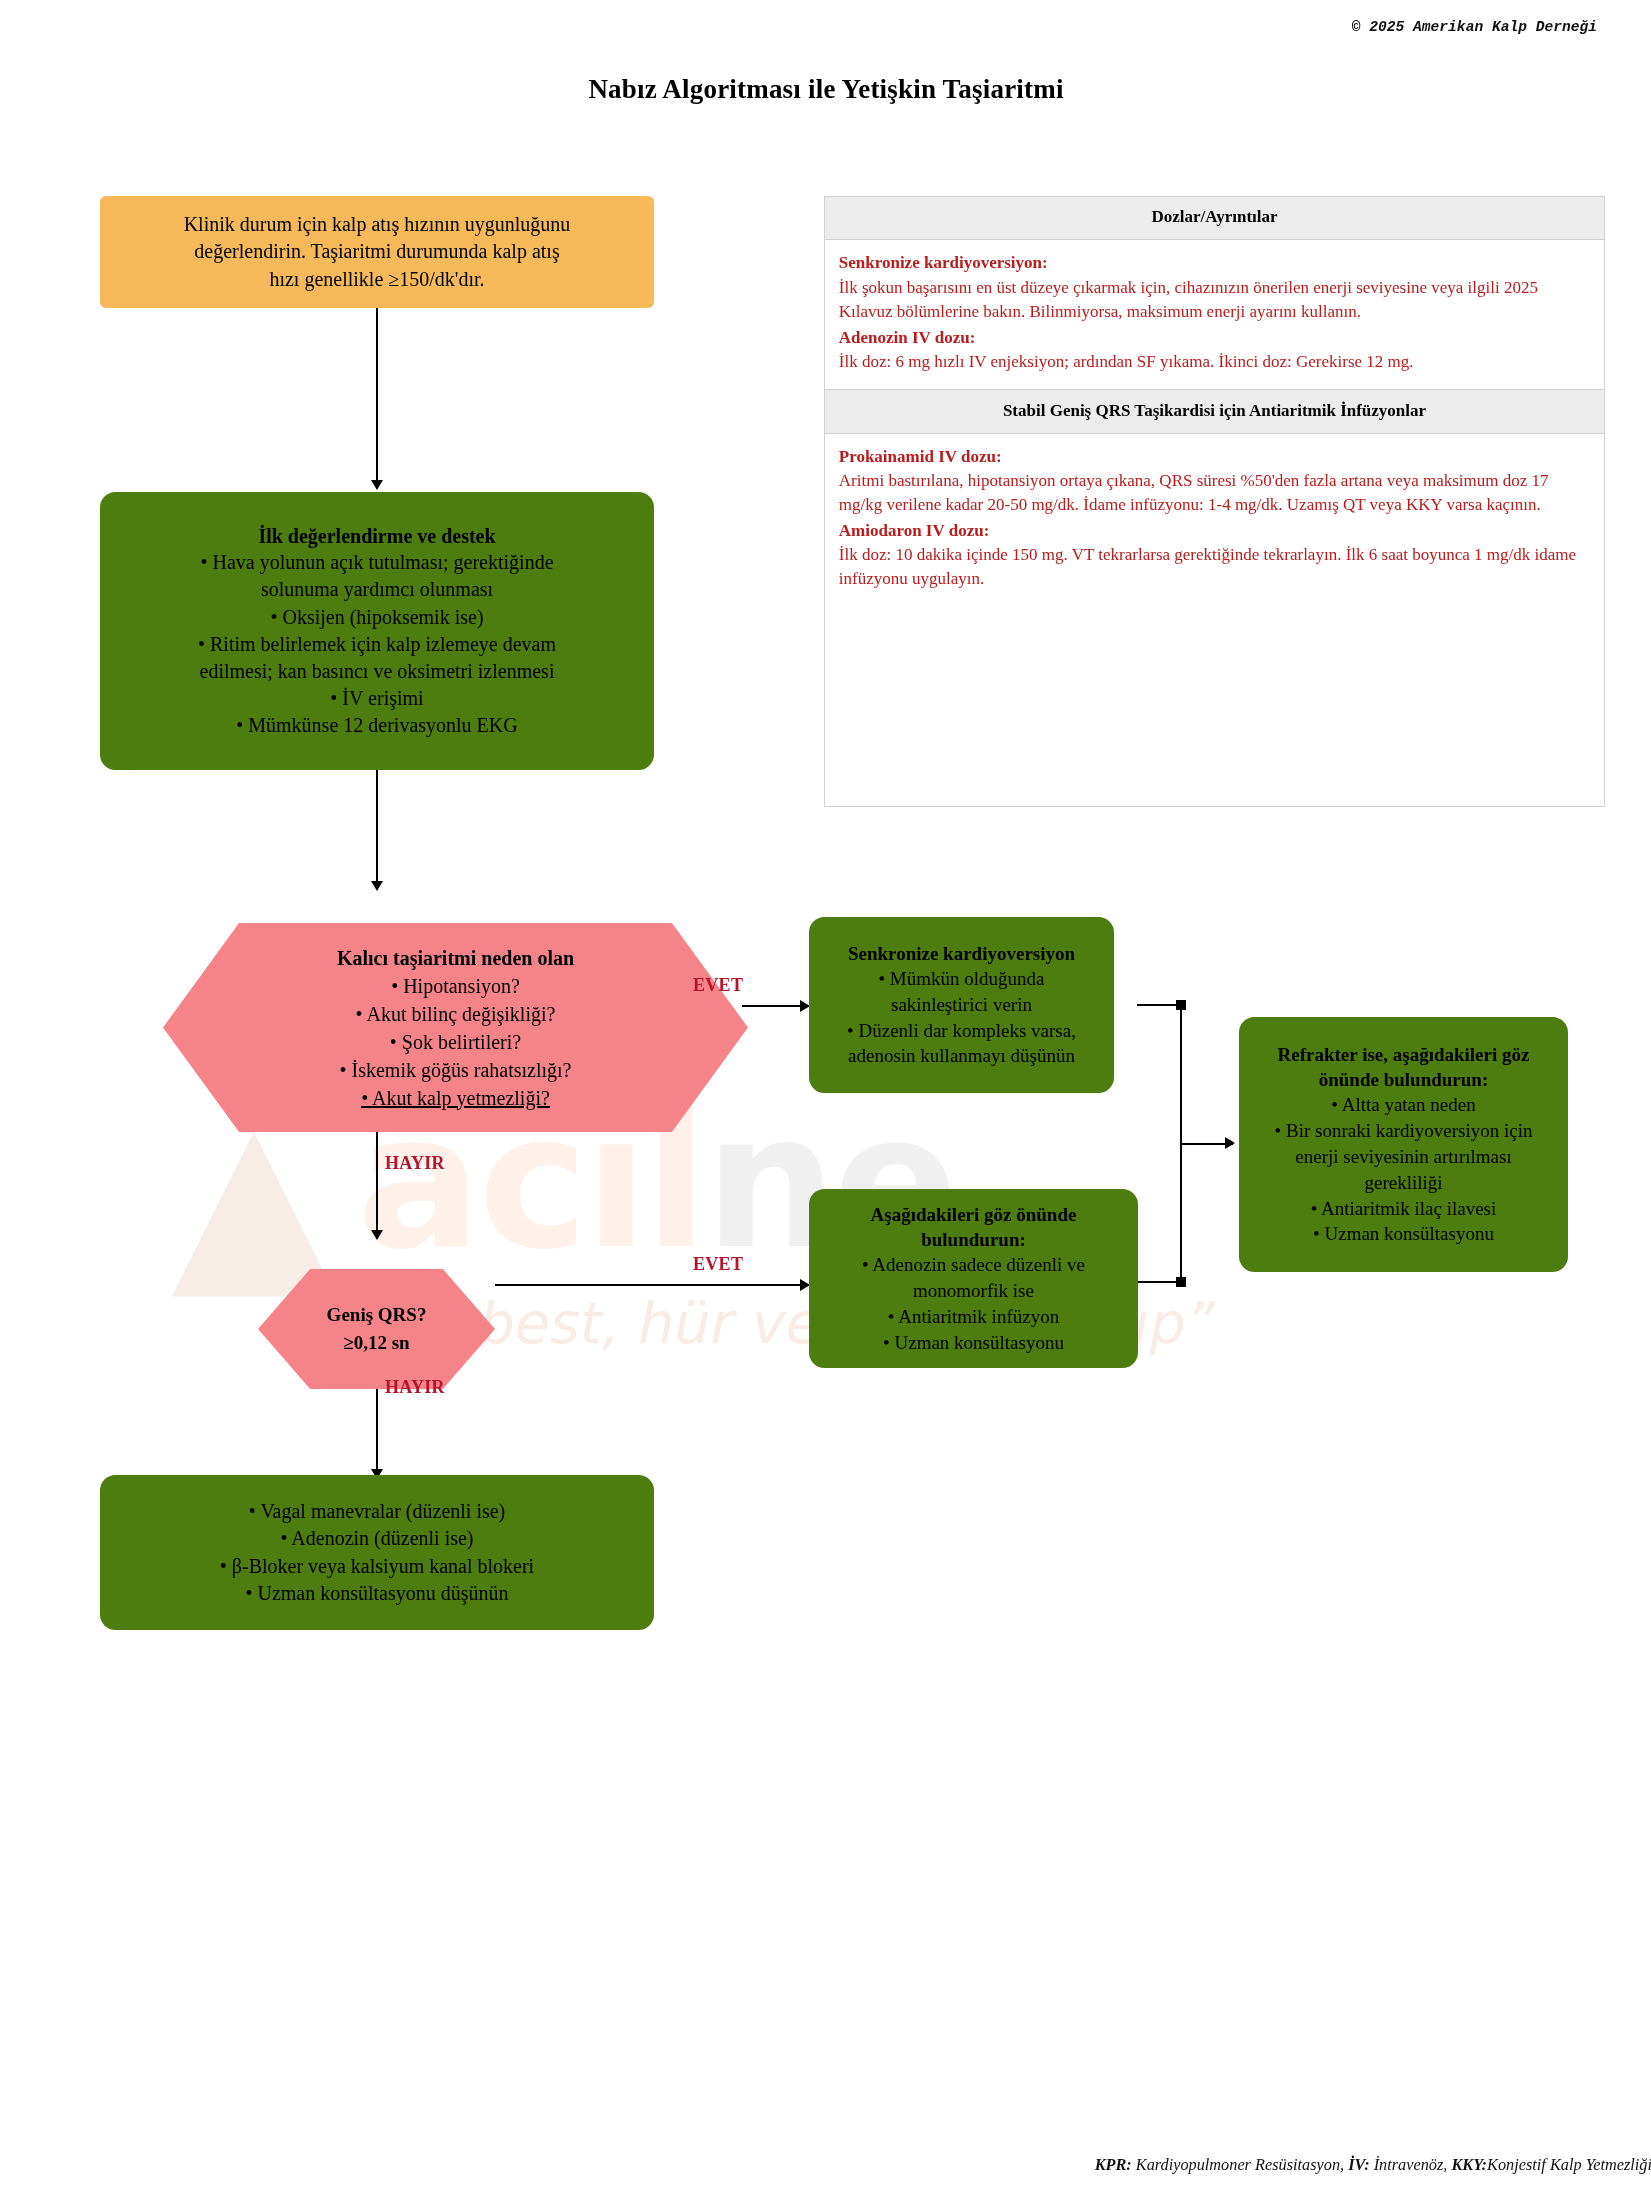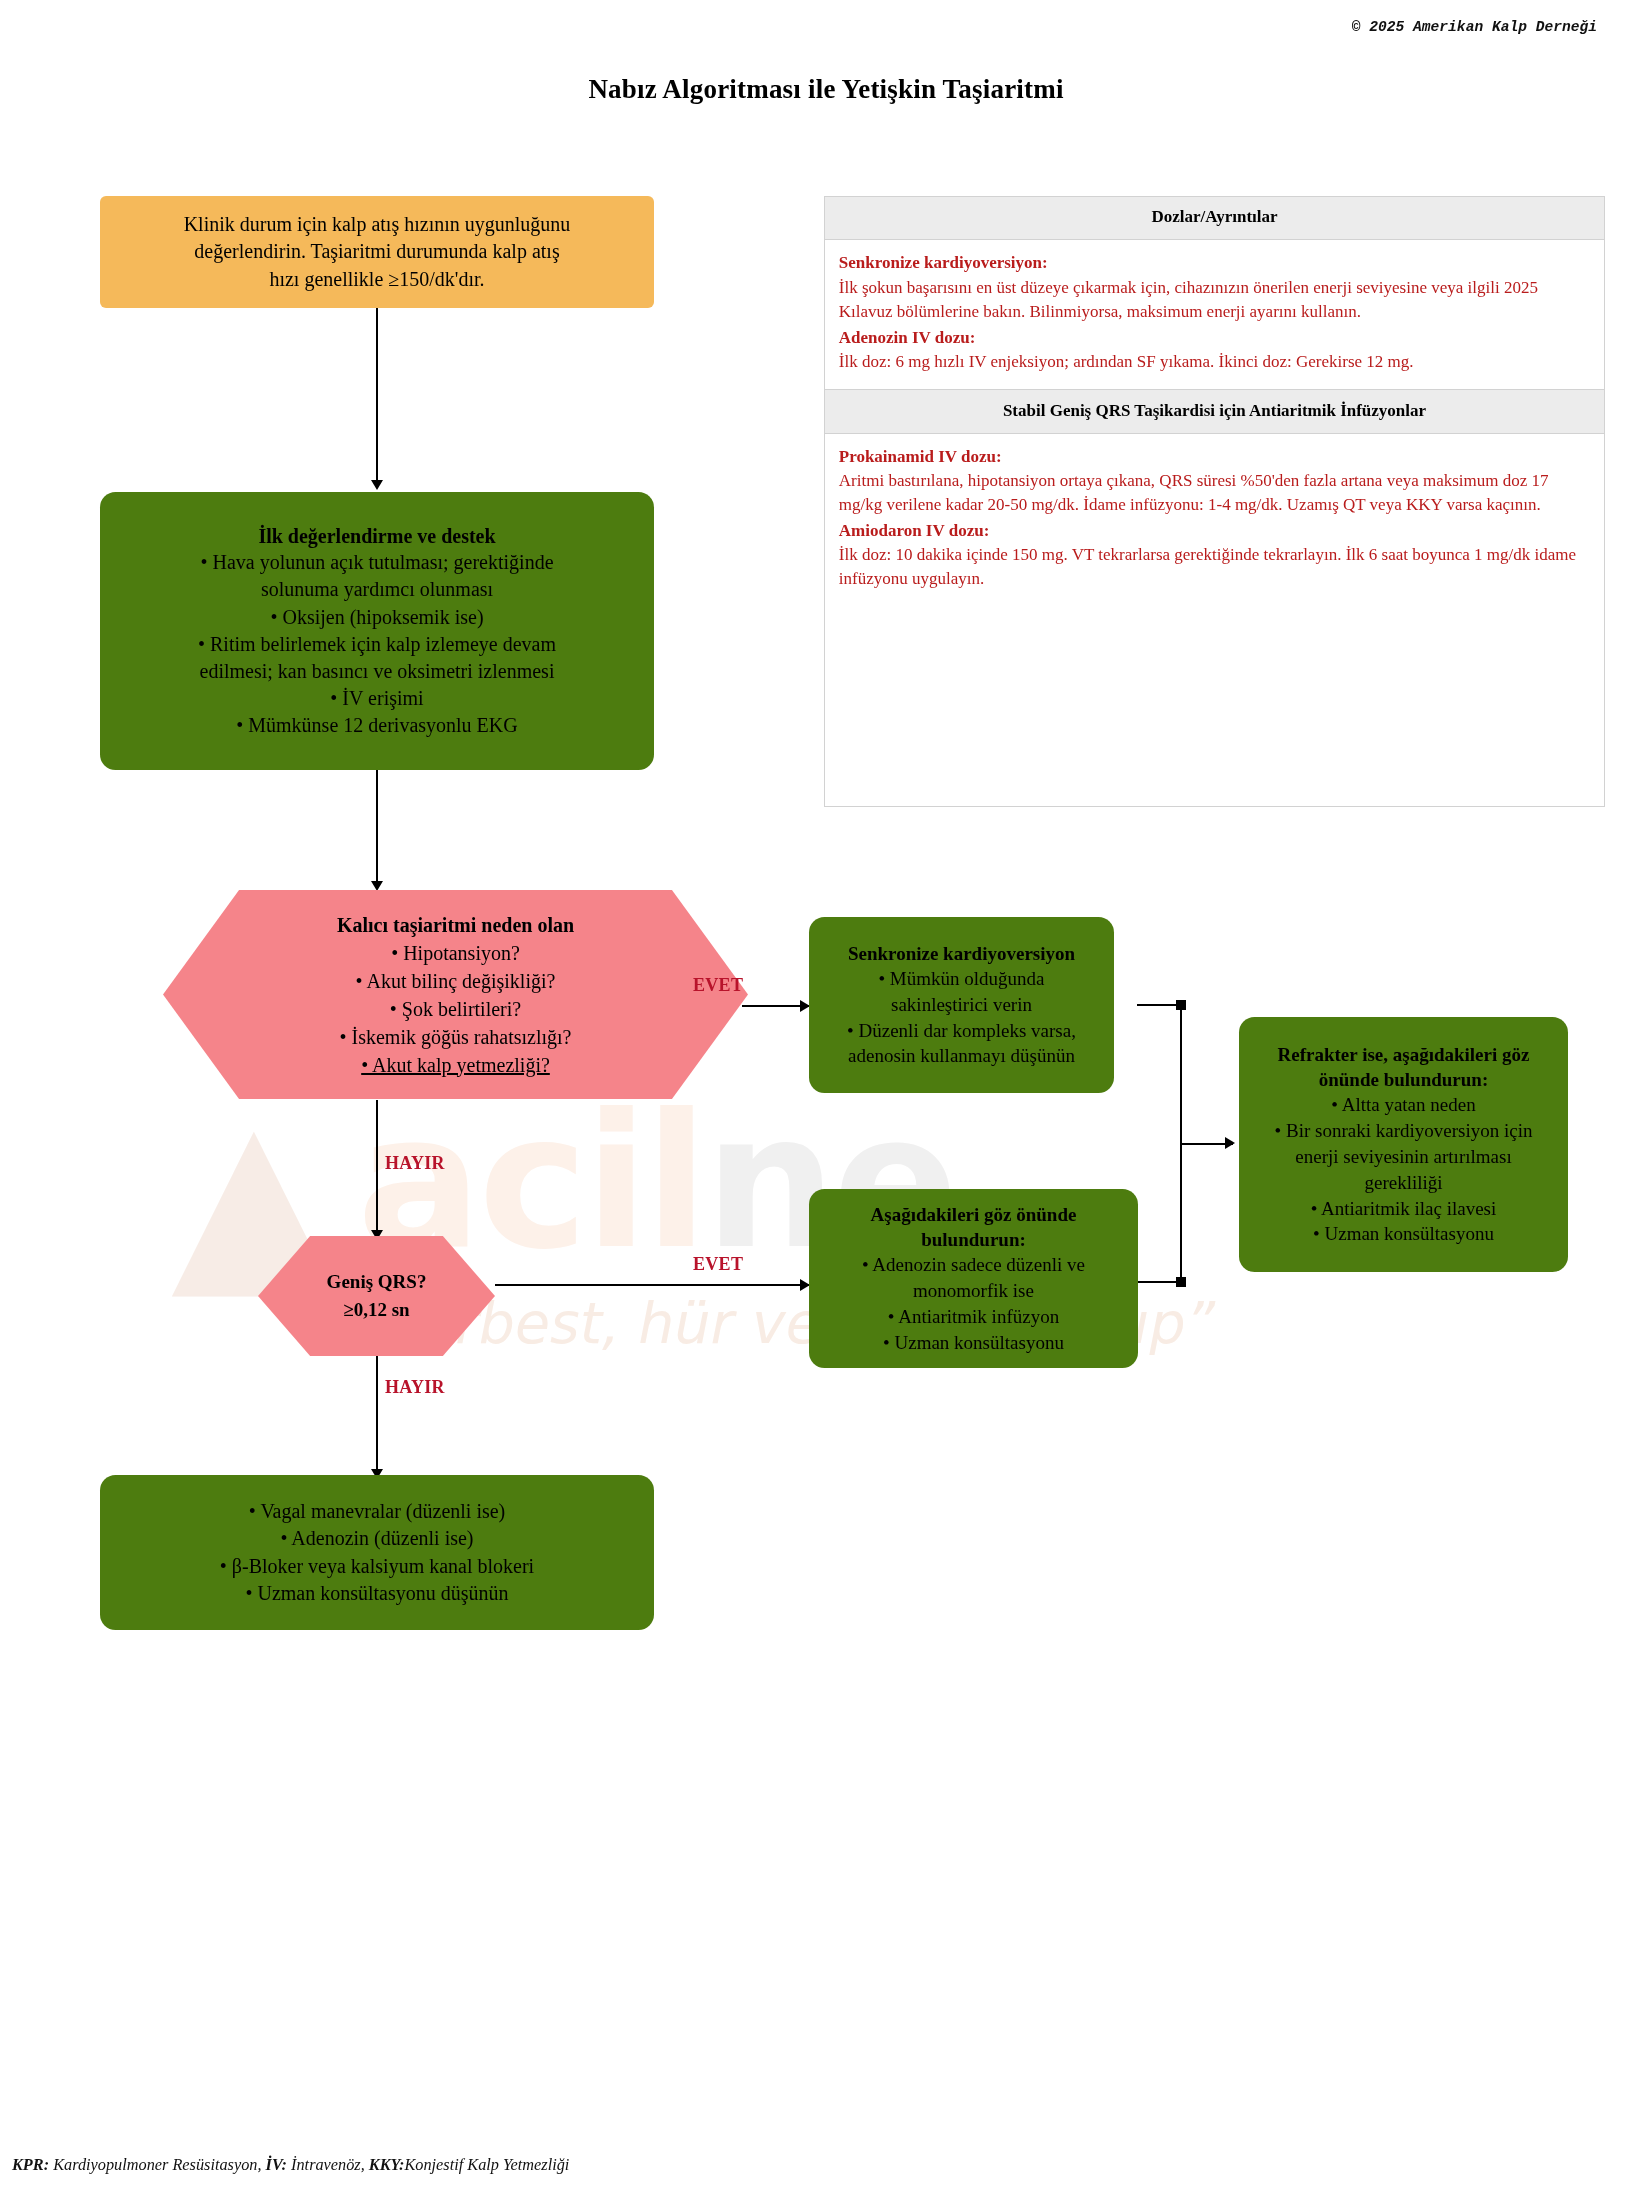--- a/index.html
+++ b/index.html
@@ -72,26 +72,25 @@
     text-align: center;
     font-size: 27px;
     font-weight: 700;
     color: #000;
     letter-spacing: 0.2px;
     z-index: 5;
   }
   .footnote {
     position: absolute;
     left: 0; right: 0; top: 2155px;
-    text-align: left;
+    text-align: right;
     font-size: 16.3px;
     font-style: italic;
     color: #111;
     z-index: 5;
-    margin-left: 12px;
   }
   .footnote b { font-weight: 700; }
 
   
   .node {
     position: absolute;
     z-index: 3;
     display: flex;
     flex-direction: column;
     align-items: center;
@@ -121,20 +120,21 @@
     z-index: 3;
     background: #f5848a;
     -webkit-clip-path: polygon(13% 0, 87% 0, 100% 50%, 87% 100%, 13% 100%, 0 50%);
     clip-path: polygon(13% 0, 87% 0, 100% 50%, 87% 100%, 13% 100%, 0 50%);
     display: flex;
     flex-direction: column;
     align-items: center;
     justify-content: center;
     text-align: center;
     color: #000;
+    margin-top: 33px;
   }
   .hex.small {
     -webkit-clip-path: polygon(22% 0, 78% 0, 100% 50%, 78% 100%, 22% 100%, 0 50%);
     clip-path: polygon(22% 0, 78% 0, 100% 50%, 78% 100%, 22% 100%, 0 50%);
   }
 
   
   .panel {
     position: absolute;
     z-index: 3;

